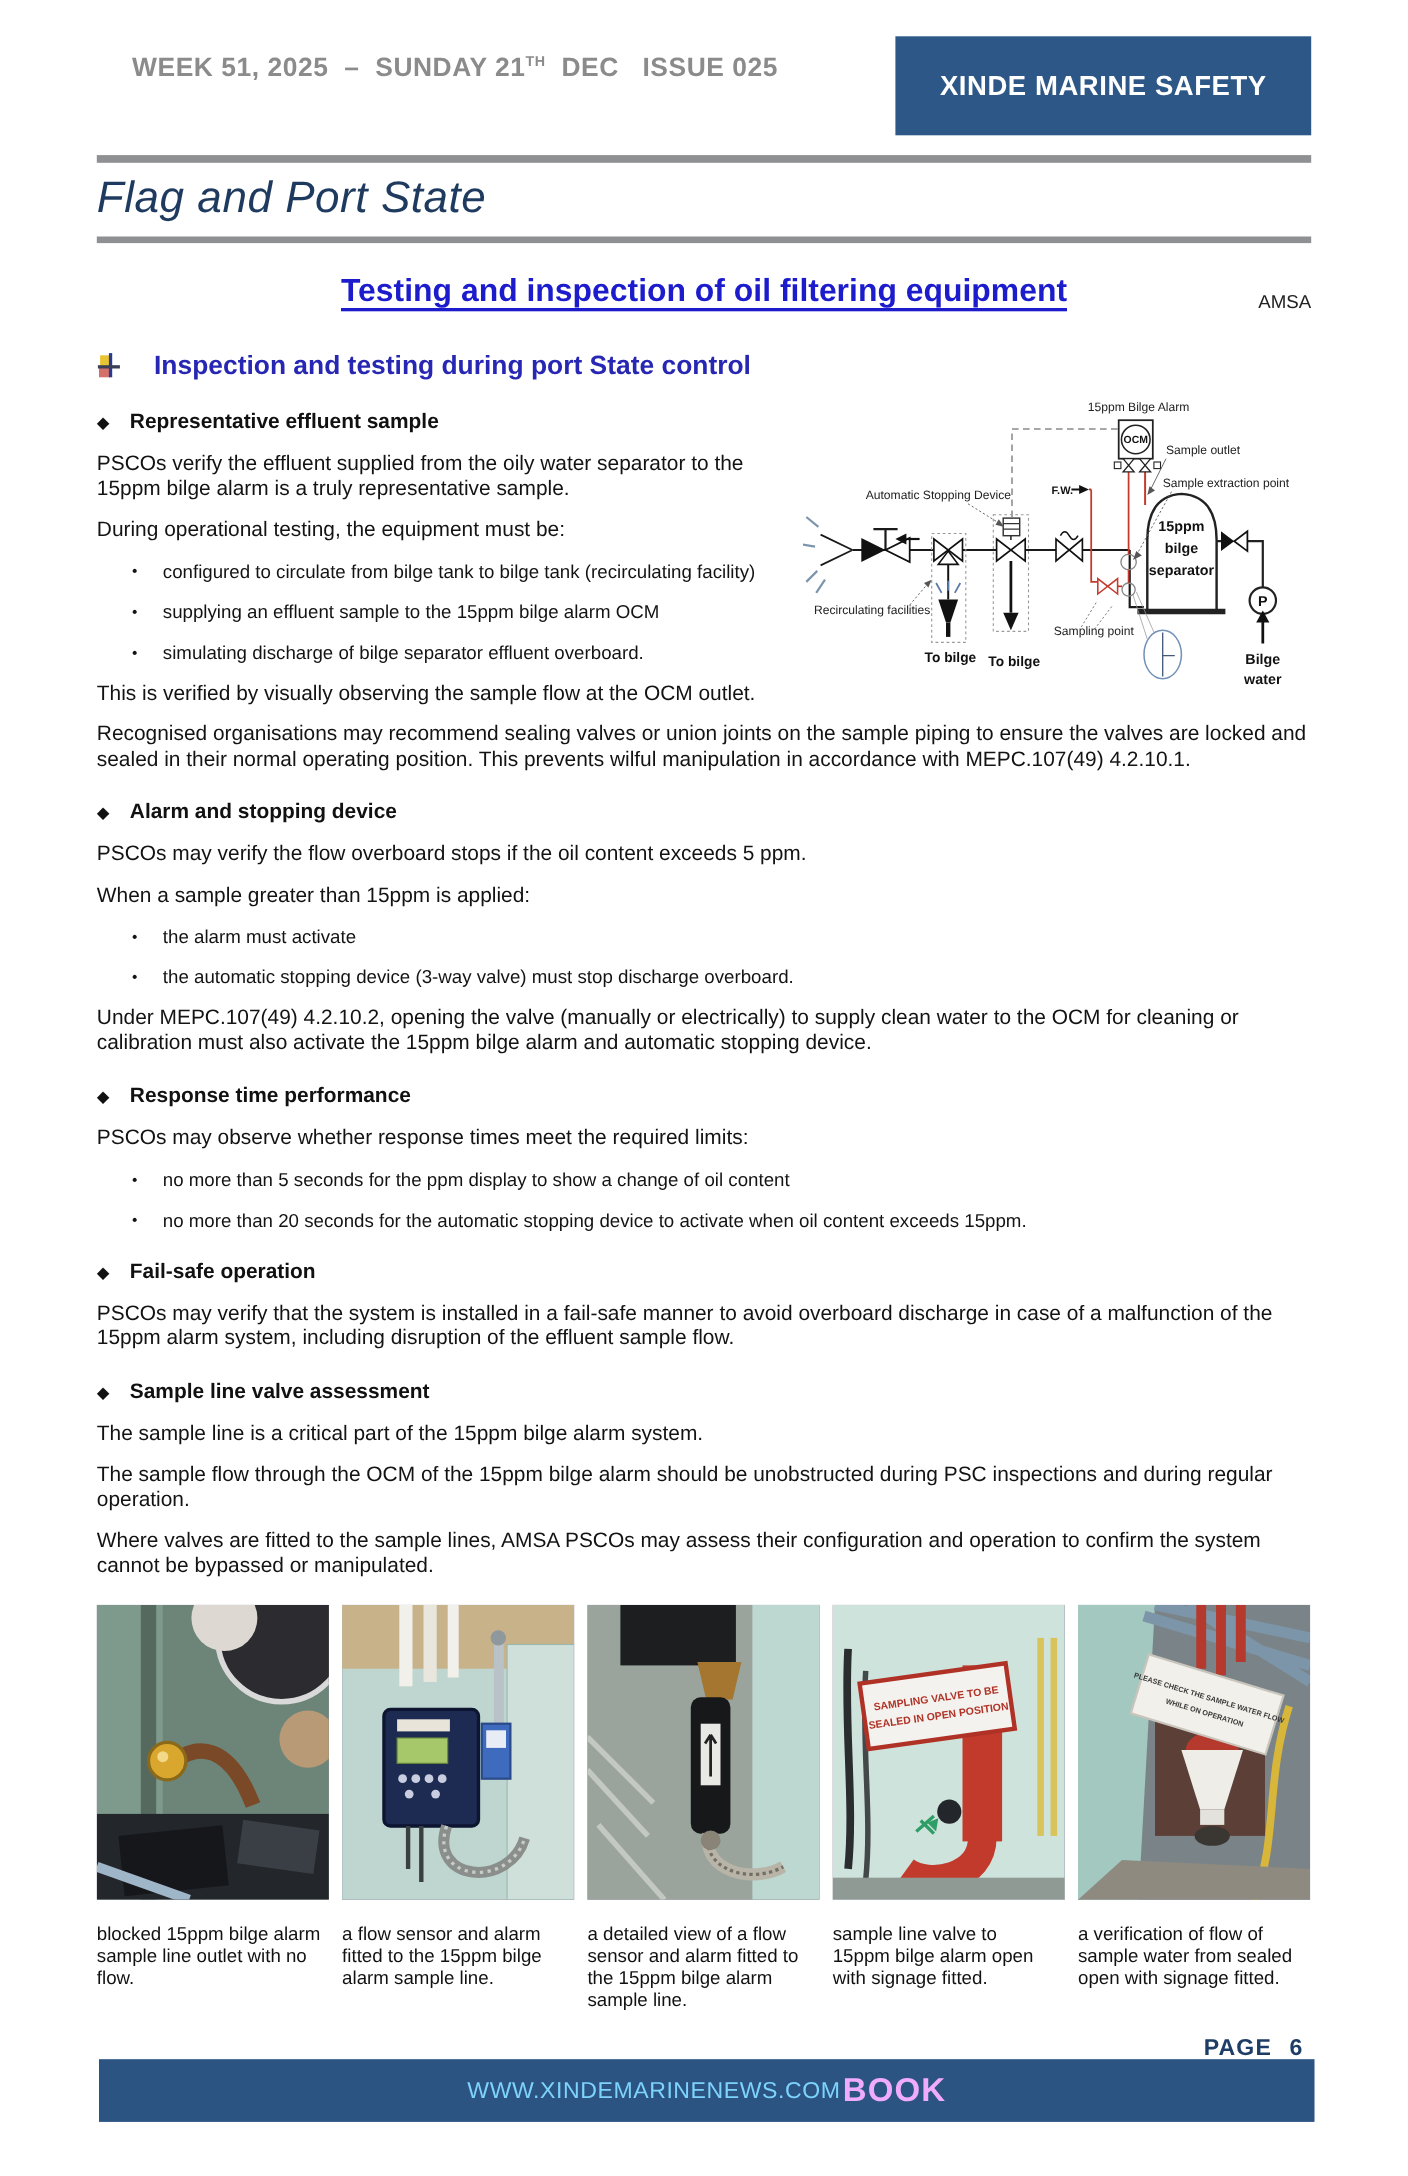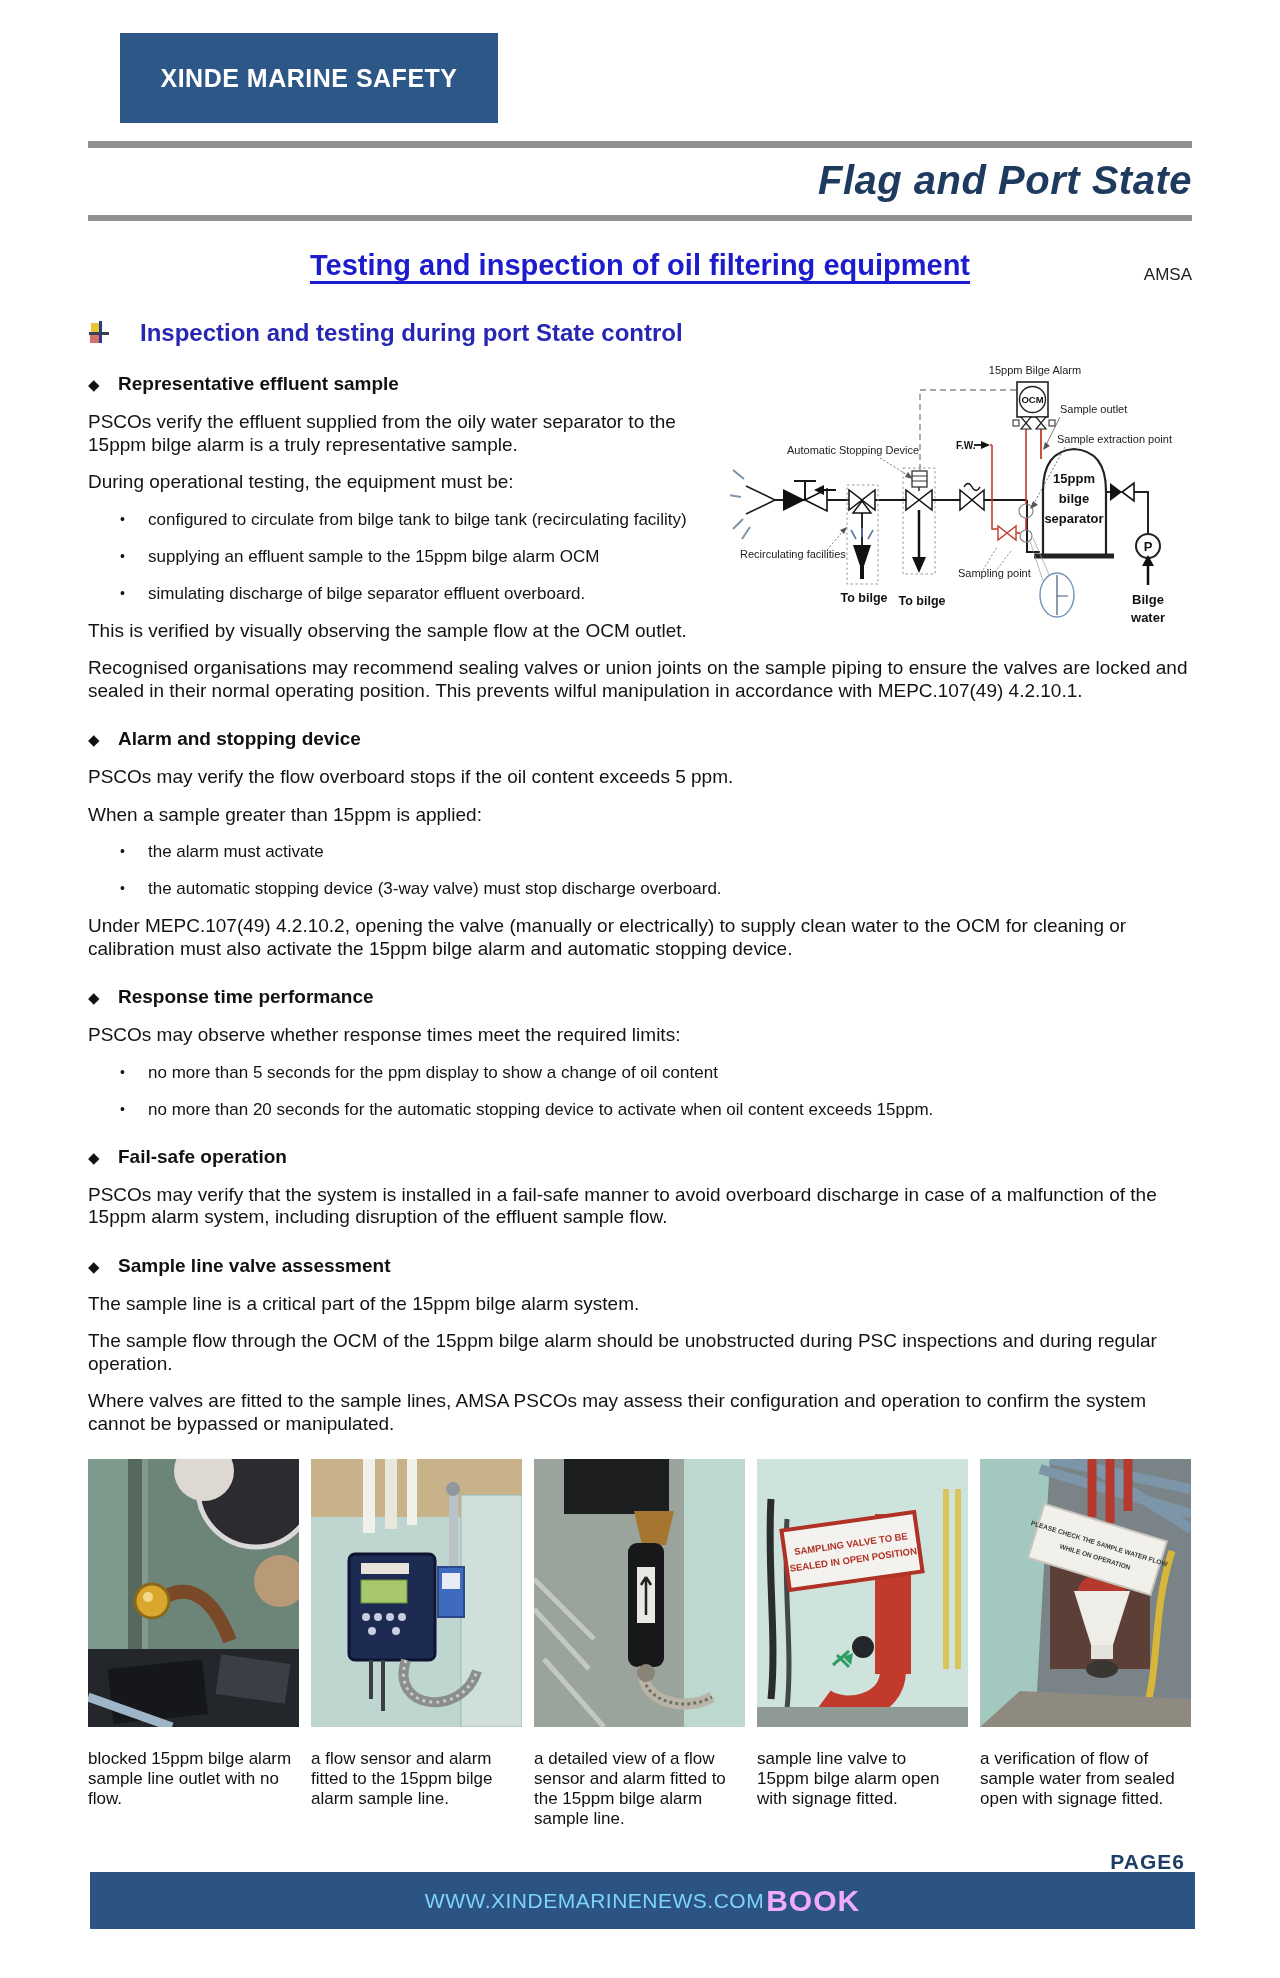--- a/index.html
+++ b/index.html
@@ -16,22 +16,22 @@
   .issue-line { color:#8b8b8b; font-weight:bold; font-size:24px; letter-spacing:0.5px; padding-top:26px; white-space:pre-wrap; }
   .issue-line sup { font-size:13px; vertical-align:super; }
   .brand-box {
     width:378px; height:90px; background:#2d5787; color:#ffffff;
     display:flex; align-items:center; justify-content:center;
     font-weight:bold; font-size:25px; letter-spacing:0.5px;margin-top:11px;
   }
   .rule1 { height:7px; background:#8f9092; margin-top:18px; }
   .rule2 { height:6px; background:#8f9092; }
   h1.section-banner {
-    margin:10px 0 12px; font-size:40px; font-style:italic; font-weight:bold;
-    color:#1e3a5f; letter-spacing:0.5px;text-align:right;
+    margin:10px 0 12px; font-size:40px; font-style:italic; font-weight:normal;
+    color:#1e3a5f; letter-spacing:0.5px;
   }
 
   
   .title-row { position:relative; text-align:center; margin-top:28px; height:40px; }
   .article-title {
     font-size:29px; font-weight:bold; color:#1c1ccd;
     text-decoration:underline; text-decoration-thickness:3px; text-underline-offset:6px;margin-top:24px;
   }
   .byline { position:absolute; right:0; bottom:4px; font-size:17px; color:#222;margin-top:13px; }
 
@@ -59,35 +59,36 @@
   .bullet-row .dot { width:28px; flex:none; font-size:14px; }
 
   
   .photo-row { display:flex; gap:12px; margin-top:24px; clear:both; }
   .photo-col { width:211px; flex:none; }
   .photo { width:211px; height:268px; overflow:hidden; background:#889; }
   .photo svg { display:block; }
   .caption { margin-top:22px; font-size:17px; line-height:20px; color:#111; width:205px; }
 
   
-  .page-num { position:absolute; top:1850px; right:95px; font-size:21px; font-weight:bold; color:#1e3d66; letter-spacing:1px; display:flex; }
+  .page-num { position:absolute; top:1850px; right:95px; font-size:21px; font-weight:bold; color:#1e3d66; letter-spacing:1px; display:flex; gap:16px; }
   .footer-bar {
     position:absolute; left:90px; right:85px; top:1872px; height:57px; background:#2b5483;
     display:flex; align-items:center; justify-content:center; gap:2px;
   }
   .footer-site { color:#7dd3fc; font-weight:normal; font-size:21px; letter-spacing:0.5px; }
   .footer-book { color:#f0abfc; font-weight:bold; font-size:30px; letter-spacing:1px; }
 </style>
 </head>
 <body>
 
 <div class="page">
   <div class="content">
 
     <div class="masthead">
+      <div class="issue-line"><span>WEEK 51, 2025  –  SUNDAY 21</span><sup>TH</sup><span>  DEC   ISSUE 025</span></div>
       <div class="brand-box">
         <span>XINDE MARINE SAFETY</span>
       </div>
     </div>
 
     <div class="rule1"></div>
     <h1 class="section-banner">Flag and Port State</h1>
     <div class="rule2"></div>
 
     <div class="title-row">

